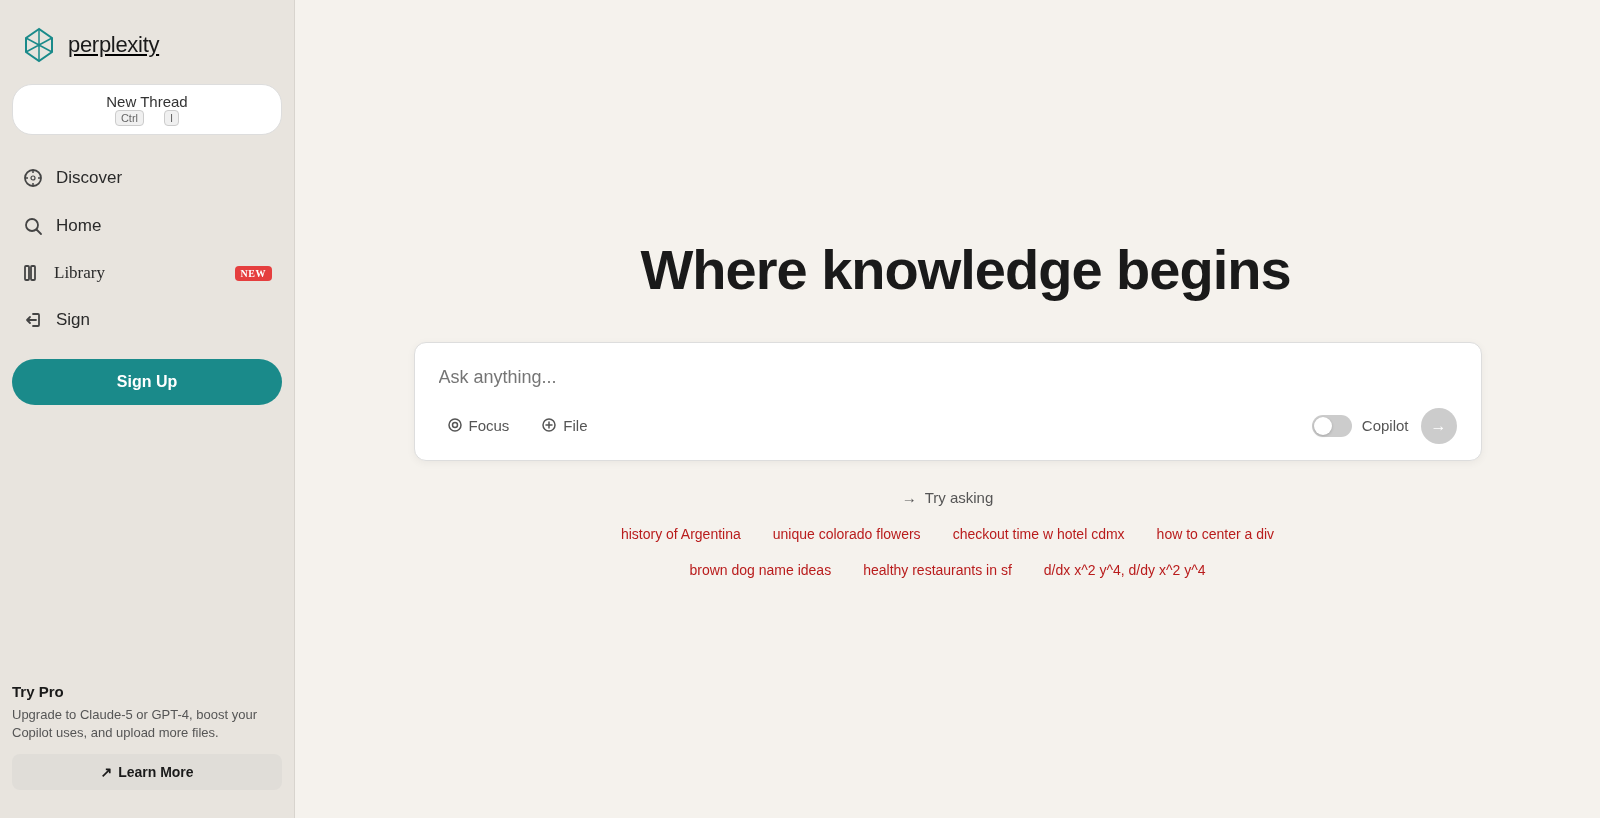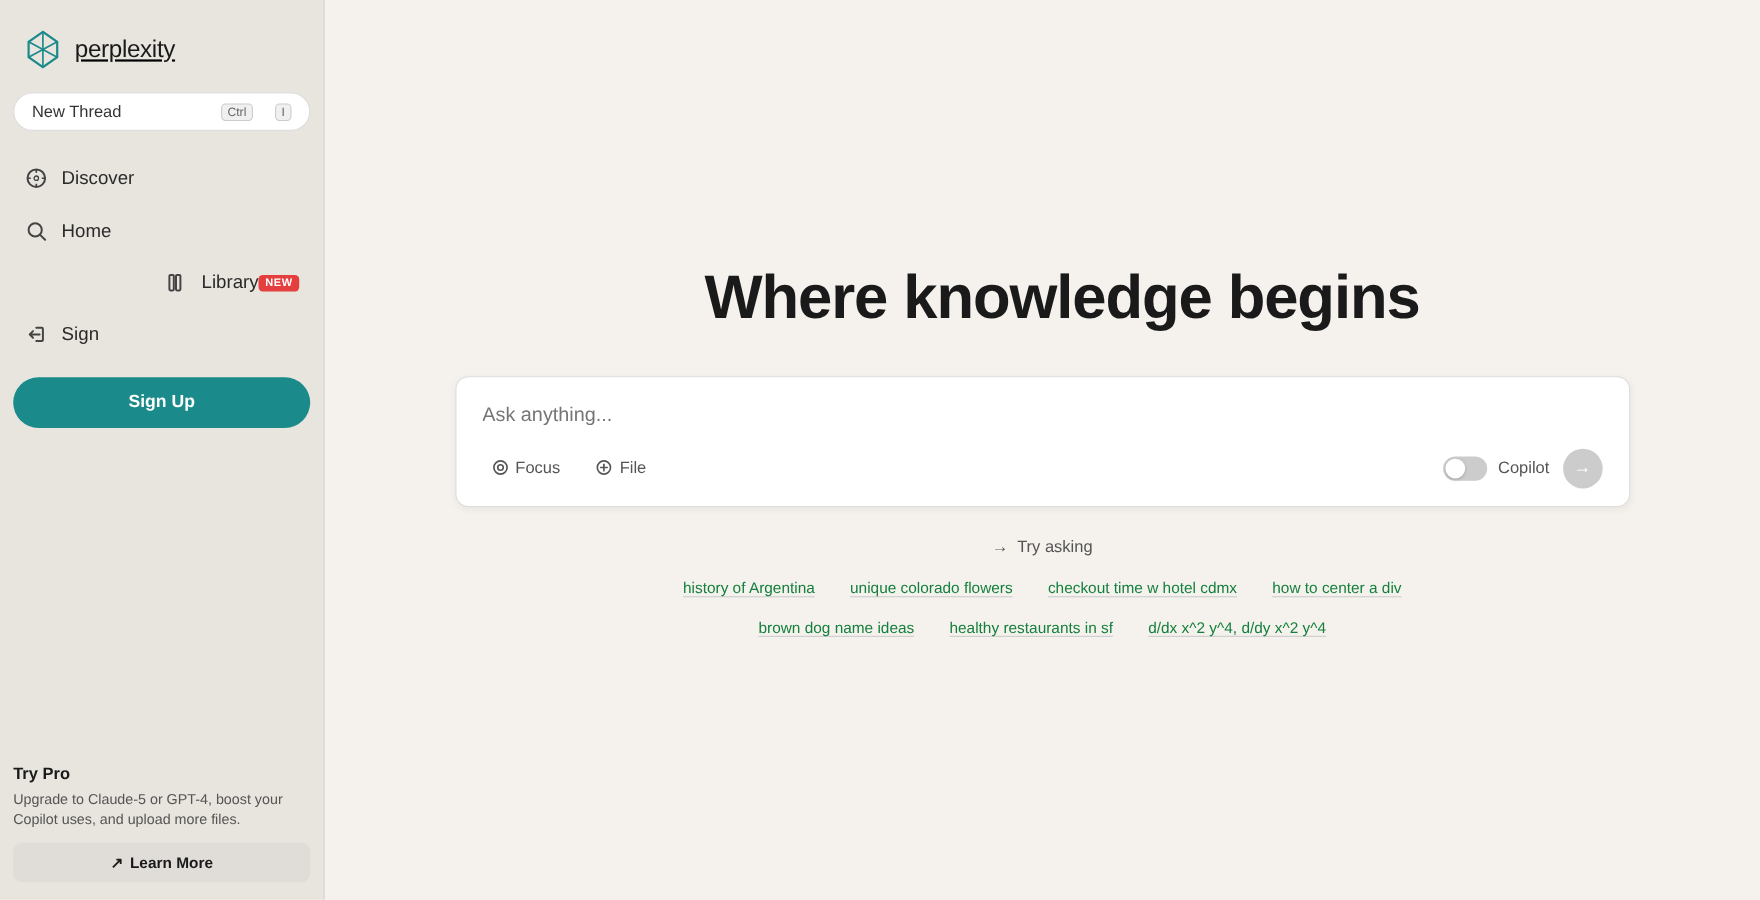--- a/index.html
+++ b/index.html
@@ -51,20 +51,21 @@
       justify-content: space-between;
       background: #fff;
       border: 1px solid #ddd;
       border-radius: 20px;
       padding: 8px 16px;
       cursor: pointer;
       margin-bottom: 20px;
       font-size: 15px;
       color: #333;
       width: 100%;
+      flex-direction: column;
     }
 
     .new-thread-btn .kbd-combo {
       display: flex;
       gap: 20px;
       align-items: center;
     }
 
     .kbd {
       background: #f0f0f0;
@@ -99,26 +100,27 @@
       height: 22px;
       display: flex;
       align-items: center;
       justify-content: center;
       color: #444;
     }
 
     .nav-item-library {
       display: flex;
       align-items: center;
-      justify-content: flex-end;
+      justify-content: space-between;
       padding: 12px 10px;
       border-radius: 8px;
       cursor: pointer;
       font-size: 17px;
       color: #2a2a2a;
+      font-family: Liberation Serif, serif;
     }
 
     .nav-item-library .left {
       display: flex;
       align-items: center;
       gap: 12px;
     }
 
     .new-badge {
       background: #e53e3e;
@@ -138,21 +140,21 @@
       padding: 14px 20px;
       font-size: 16px;
       font-weight: 600;
       cursor: pointer;
       margin-top: 16px;
       width: 100%;
     }
 
     .pro-section {
       position: absolute;
-      bottom: 16px;
+      bottom: 28px;
       left: 12px;
       right: 12px;
     }
 
     .pro-title {
       font-size: 15px;
       font-weight: 700;
       color: #1a1a1a;
       margin-bottom: 6px;
     }
@@ -326,24 +328,23 @@
       gap: 16px;
       flex-wrap: wrap;
       justify-content: center;
     }
 
     .suggestion-chip {
       background: none;
       border: none;
       cursor: pointer;
       font-size: 14px;
-      color: #15803d;
+      color: #b91c1c;
       padding: 4px 8px;
       border-radius: 6px;
-      text-decoration: underline;
       text-decoration-color: #ccc;
       text-underline-offset: 3px;
     }
 
     
     svg {
       display: block;
     }
   </style>
 </head>

